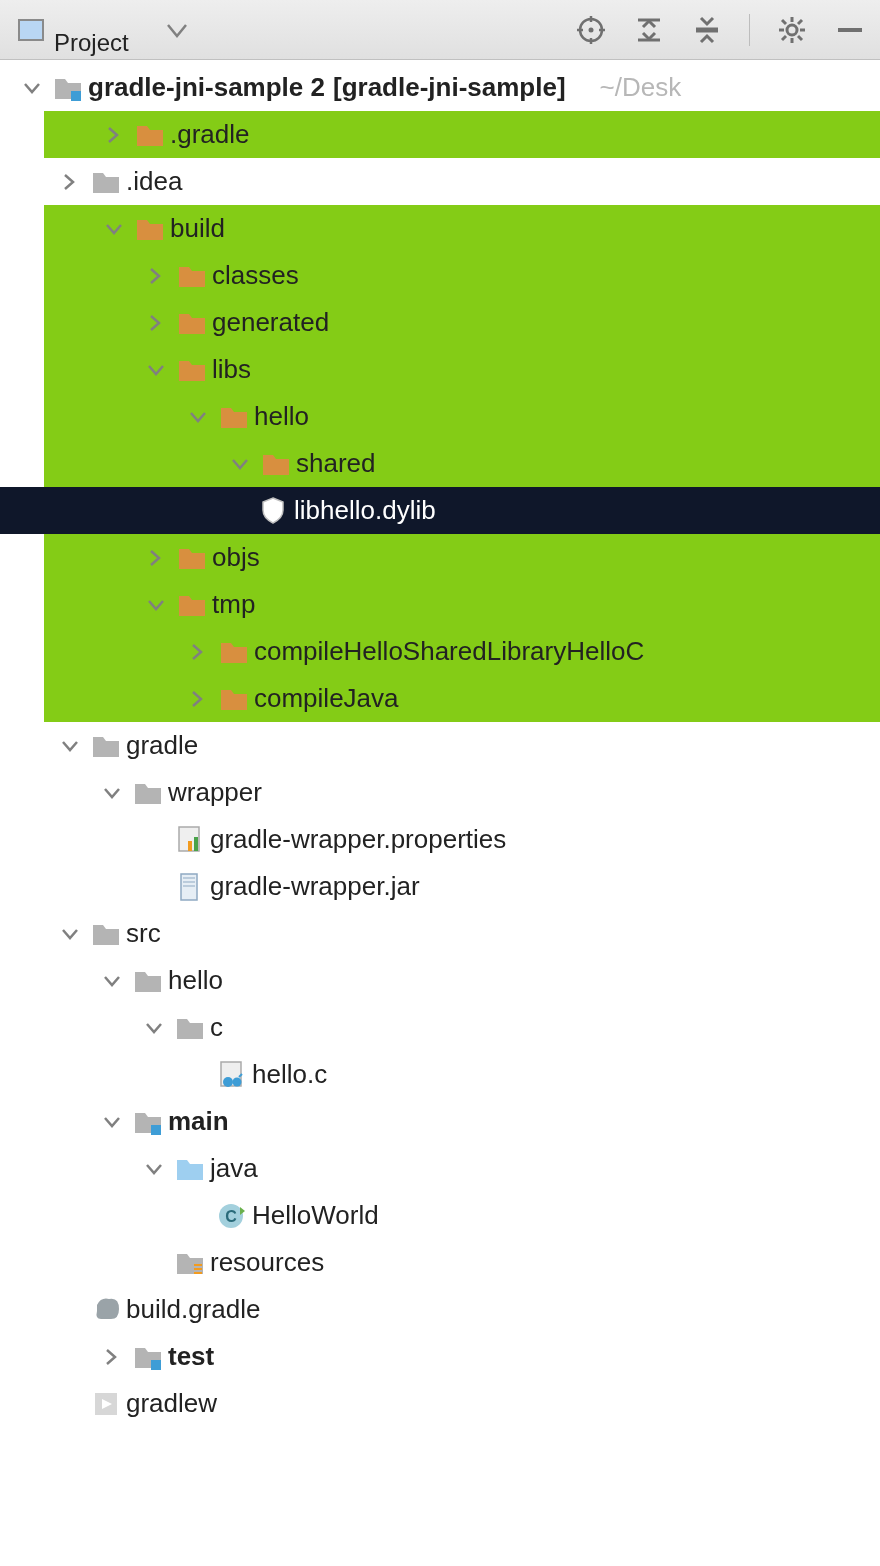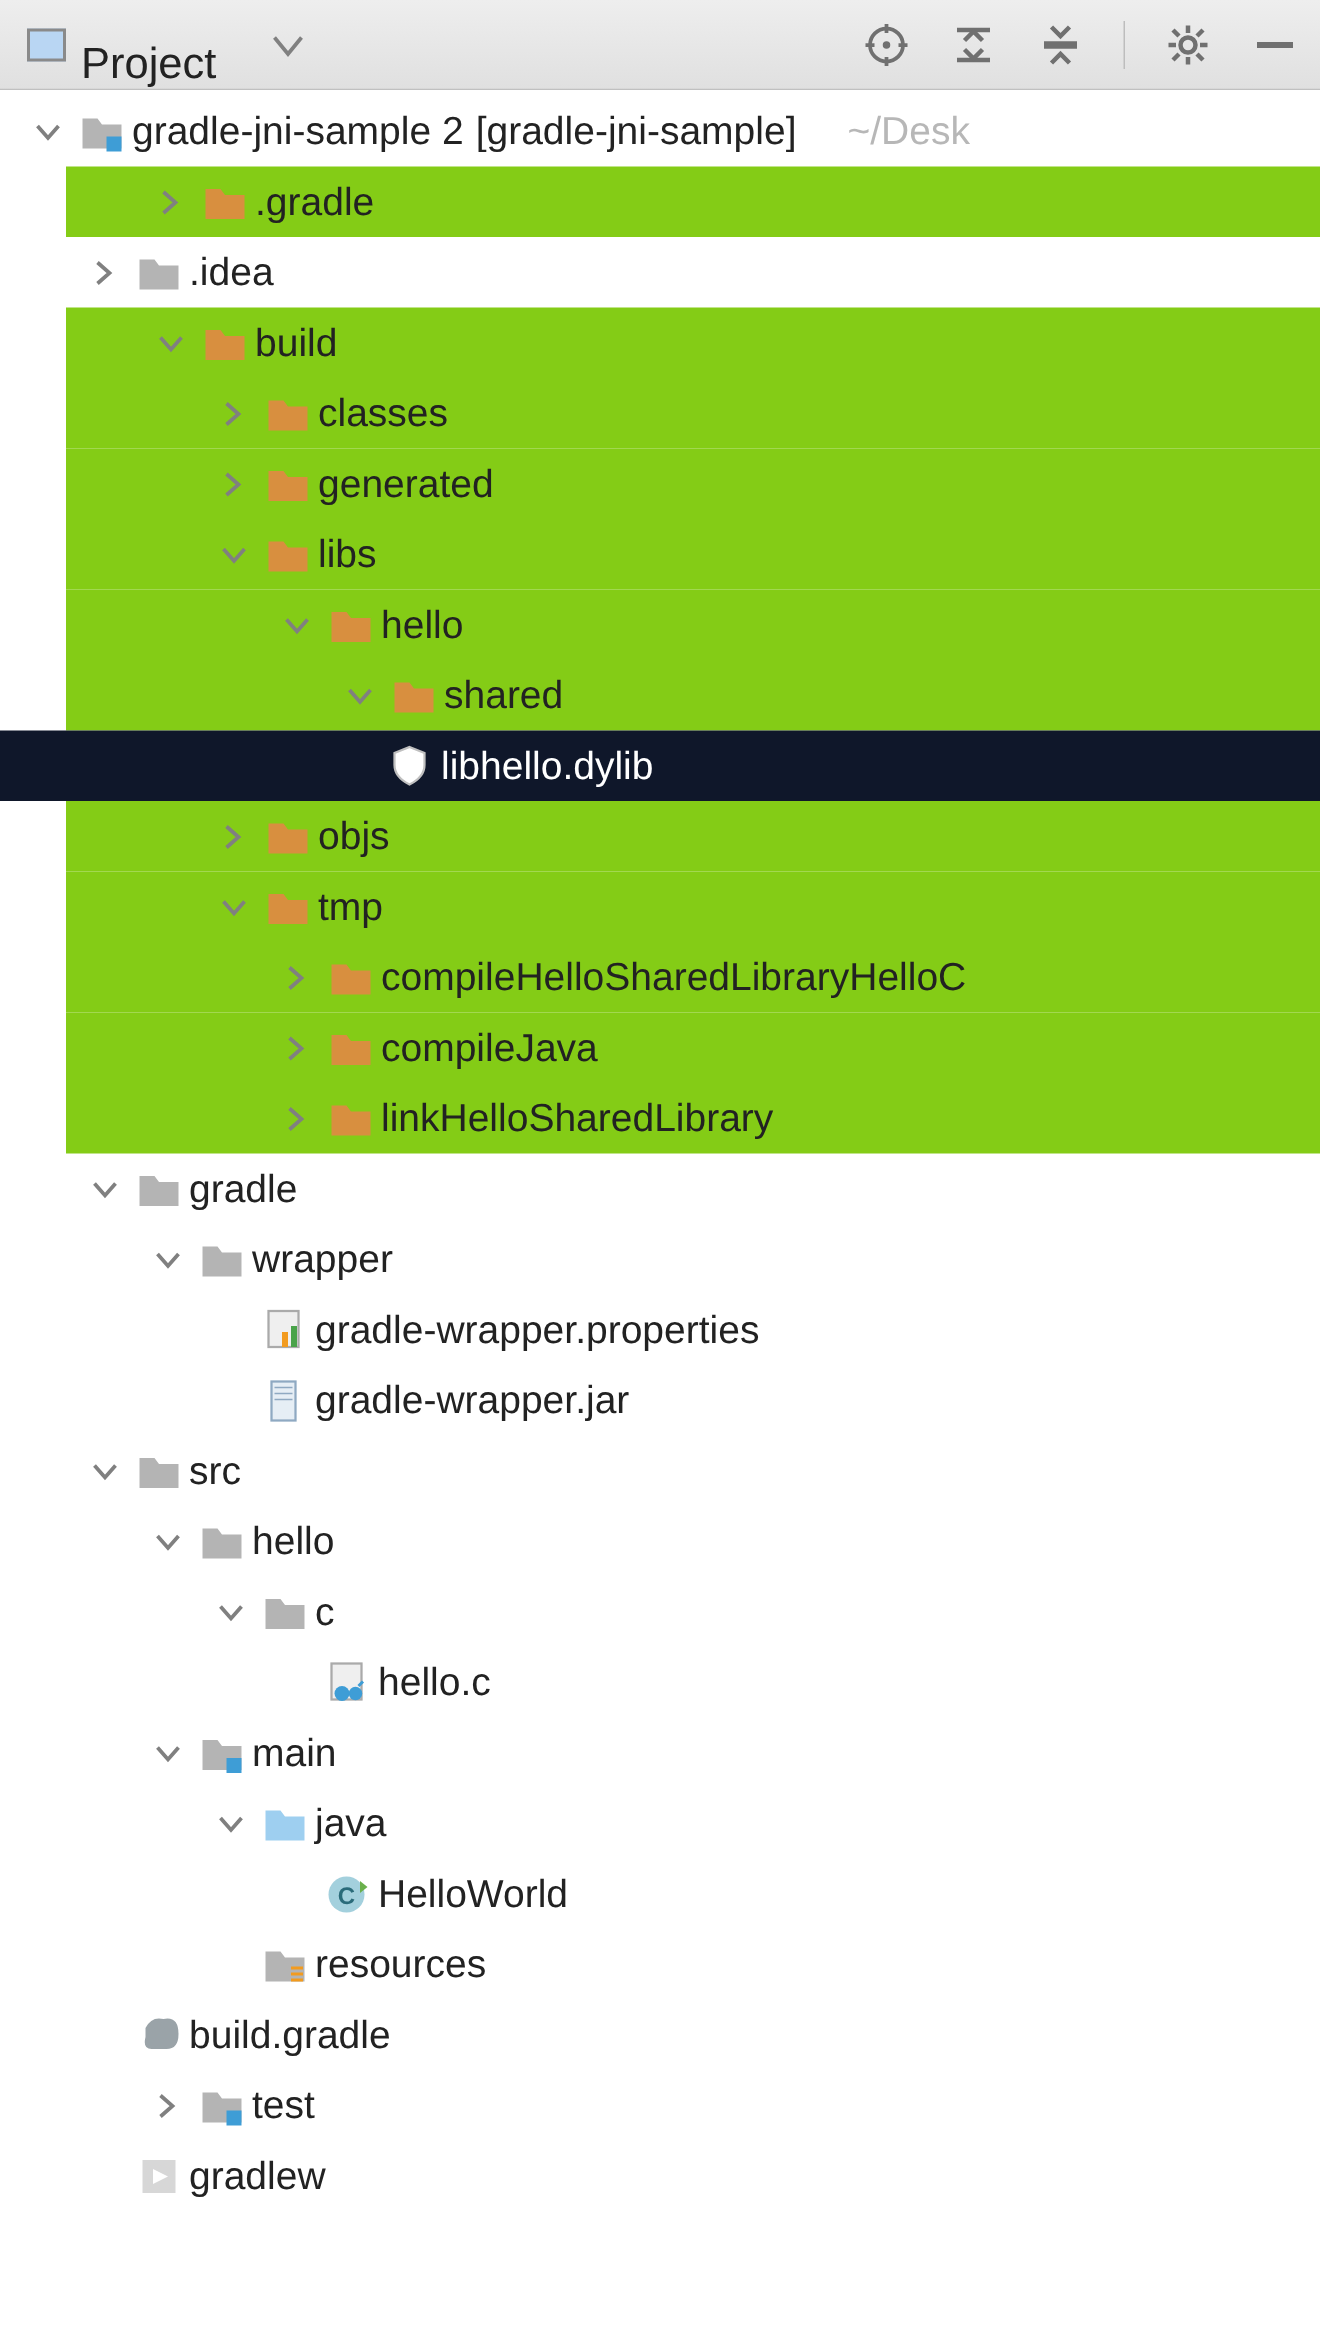--- a/index.html
+++ b/index.html
@@ -15,21 +15,21 @@
 
   .header {
     height: 60px;
     background: linear-gradient(to bottom, #eeeeee, #e0e0e0);
     border-bottom: 1px solid #c0c0c0;
     display: flex;
     align-items: center;
     padding: 0 14px 0 18px;
   }
   .header-left { display: flex; align-items: center; gap: 10px; flex: 1; }
-  .header-title { font-size: 29px; color: #222; margin-top: 27px; }
+  .header-title { font-size: 24px; color: #222; margin-top: 27px; }
   .header-right { display: flex; align-items: center; gap: 26px; }
   .hdr-sep { width: 1px; height: 32px; background: #bdbdbd; }
   .hdr-icon { display: inline-flex; align-items: center; justify-content: center; width: 32px; height: 32px; }
   .hdr-icon svg { display:block; }
 
   .dropdown-arrow {
     margin-left: 28px;
     display: inline-block;
   }
 
@@ -43,21 +43,21 @@
   }
   .row.highlight { background: #84cc16; margin-left: 44px; }
   .row.selected { background: #0f172a; color: #fff; }
   .row .indent { flex: 0 0 auto; }
   .chev { width: 36px; display: inline-flex; align-items: center; justify-content: center; }
   .chev.blank { visibility: hidden; }
   .chev svg { display:block; }
   .icon { width: 36px; display: inline-flex; align-items: center; justify-content: center; }
   .icon svg { display:block; }
   .label { padding-left: 2px; }
-  .bold { font-weight: 400; }
+  .bold { font-weight: 700; }
   .path { color: #b7b7b7; padding-left: 14px; font-size: 26px; margin-left: 20px; }
 
   
   .pv-square {
     width: 26px; height: 22px; border: 2px solid #8a8a8a; background: #b9d6f3; display:inline-block;
   }
 </style>
 </head>
 <body>
 
@@ -405,34 +405,20 @@
         </svg>
       </span>
     <span class="icon">
         <svg width="30" height="30">
           <use href="#folder-orange"></use>
         </svg>
       </span>
     <span class="label">compileJava</span>
   </div>
 
-  <div class="row highlight">
-    <span class="indent" style="width:136px"></span>
-    <span class="chev">
-        <svg width="18" height="18">
-          <use href="#chev-right"></use>
-        </svg>
-      </span>
-    <span class="icon">
-        <svg width="30" height="30">
-          <use href="#folder-orange"></use>
-        </svg>
-      </span>
-    <span class="label">linkHelloSharedLibrary</span>
-  </div>
 
   <div class="row">
     <span class="indent" style="width:52px"></span>
     <span class="chev">
         <svg width="18" height="18">
           <use href="#chev-down"></use>
         </svg>
       </span>
     <span class="icon">
         <svg width="30" height="30">

